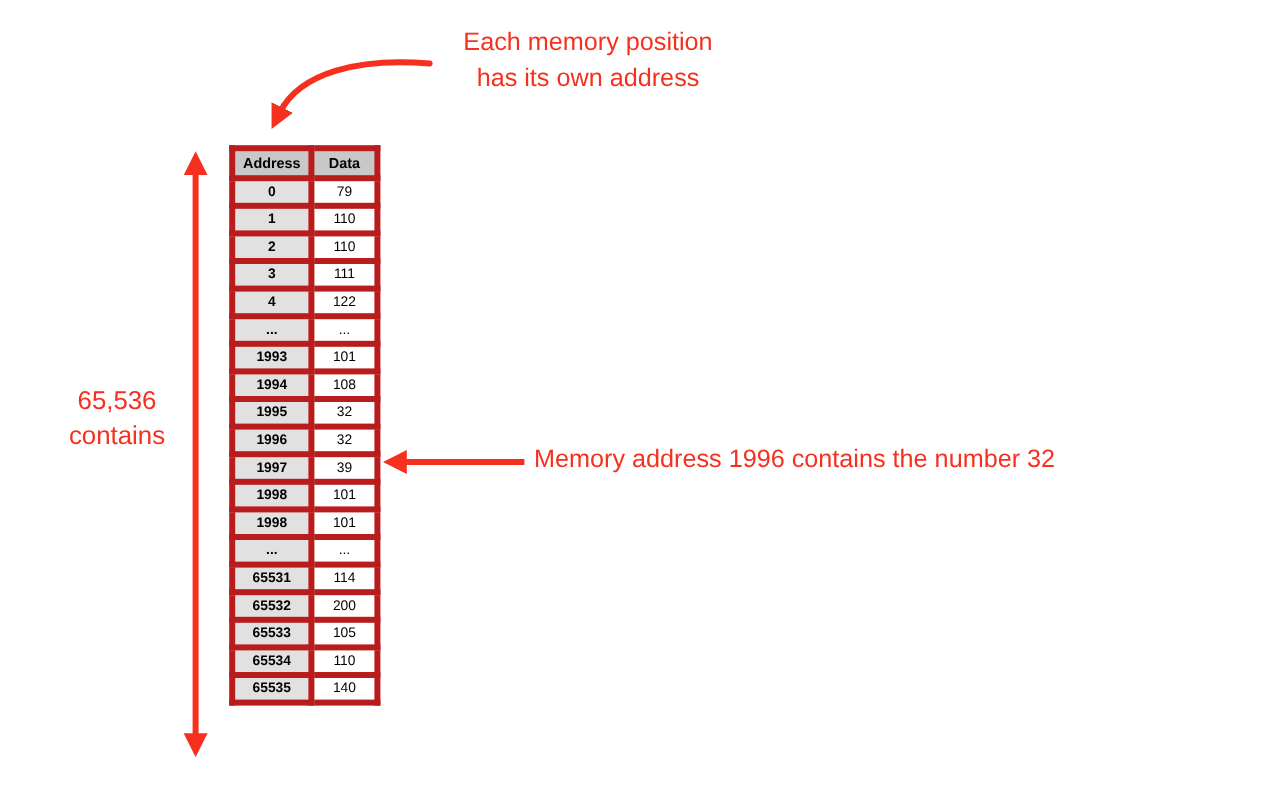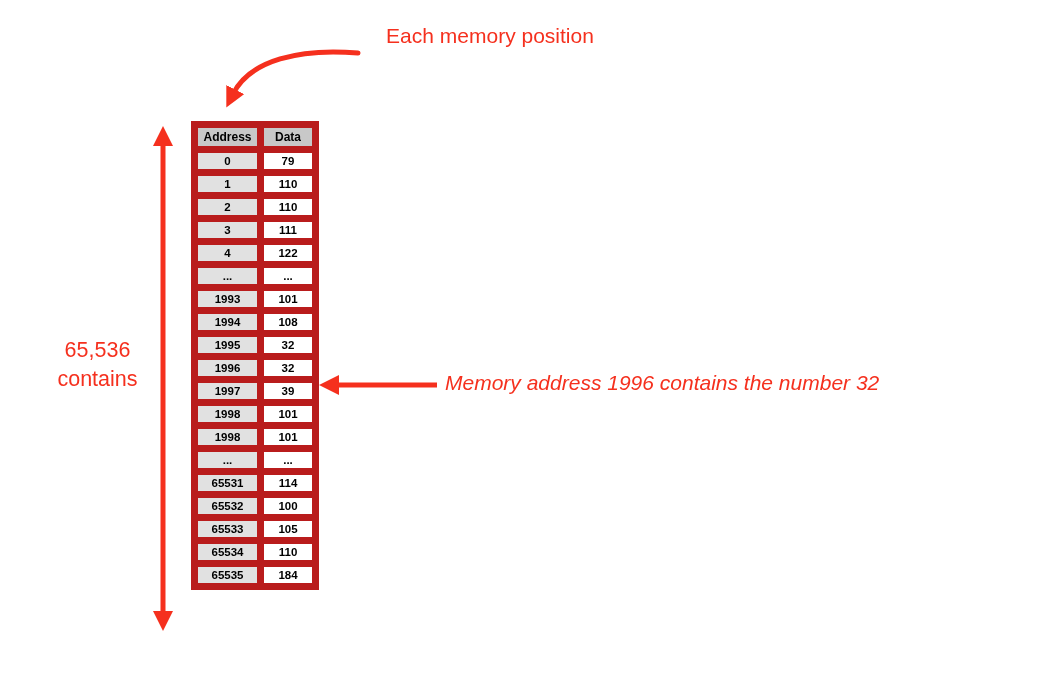--- a/index.html
+++ b/index.html
@@ -22,59 +22,58 @@
     position: absolute;
     color: var(--red, #f5301e);
     font-family: "Liberation Sans", sans-serif;
   }
   .top-note {
     left: 340px; top: 21px; width: 300px;
     font-size: 21px; line-height: 30px;
     text-align: center;
   }
   .left-note {
-    left: 25px; top: 336px; width: 145px;
+    left: 25px; top: 320px; width: 145px;
     font-size: 21.5px; line-height: 29px;
     text-align: center;
   }
   .right-note {
     left: 445px; top: 371px;
     font-size: 21px; line-height: 24px;
     white-space: nowrap;
-    font-style: italic;
   }
   table.memory {
     position: absolute;
     left: 191px; top: 121px;
     border-collapse: collapse;
     border: 2px solid #5d5d5d;
     font-family: "Liberation Sans", sans-serif;
   }
   table.memory th, table.memory td {
-    border: 7px solid #b91c1c;
+    border: 5px solid #b91c1c;
     text-align: center;
     vertical-align: middle;
   }
   table.memory th {
     background: var(--header-bg, #c8c8c8);
     font-size: 12px;
     font-weight: bold;
     color: #000;
     height: 25px;
   }
   table.memory th.col-address { width: 66px; }
   table.memory th.col-data { width: 55px; }
   table.memory td { height: 23px; font-size: 11.5px; color: #000; }
   table.memory td.addr {
     background: var(--address-bg, #e1e1e1);
     font-weight: bold;
   }
   table.memory td.data {
     background: var(--data-bg, #ffffff);
-    font-weight: bold;
+    font-weight: normal;
   }
 </style>
 </head>
 <body>
 
 <div class="page">
 
   <svg class="overlay" viewBox="0 0 1060 675" xmlns="http://www.w3.org/2000/svg">
     <defs>
       <marker id="arrowhead" viewBox="0 0 4 4" markerWidth="4" markerHeight="4" refX="1" refY="2" orient="auto-start-reverse" markerUnits="strokeWidth">
@@ -84,20 +83,21 @@
 
     <path d="M358,53 C300,48 250,60 233,94" fill="none" style="stroke: var(--red, #f5301e);" stroke-width="5" stroke-linecap="round" marker-end="url(#arrowhead)"></path>
 
     <line x1="163" y1="141" x2="163" y2="616" style="stroke: var(--red, #f5301e);" stroke-width="5" marker-start="url(#arrowhead)" marker-end="url(#arrowhead)"></line>
 
     <line x1="437" y1="385" x2="334" y2="385" style="stroke: var(--red, #f5301e);" stroke-width="5" marker-end="url(#arrowhead)"></line>
   </svg>
 
   <div class="note top-note">
     <div>Each memory position</div>
+    <div>has its own address</div>
   </div>
 
   <div class="note left-note">
     <div>65,536</div>
     <div>contains</div>
   </div>
 
   <div class="note right-note">Memory address 1996 contains the number 32</div>
 
   <table class="memory">
@@ -163,30 +163,30 @@
         <tr>
           <td class="addr">...</td>
           <td class="data">...</td>
         </tr>
         <tr>
           <td class="addr">65531</td>
           <td class="data">114</td>
         </tr>
         <tr>
           <td class="addr">65532</td>
-          <td class="data">100</td>
+          <td class="data">200</td>
         </tr>
         <tr>
           <td class="addr">65533</td>
           <td class="data">105</td>
         </tr>
         <tr>
           <td class="addr">65534</td>
           <td class="data">110</td>
         </tr>
         <tr>
           <td class="addr">65535</td>
-          <td class="data">184</td>
+          <td class="data">140</td>
         </tr>
       </tbody>
   </table>
 
 </div>
 
 </body></html>

